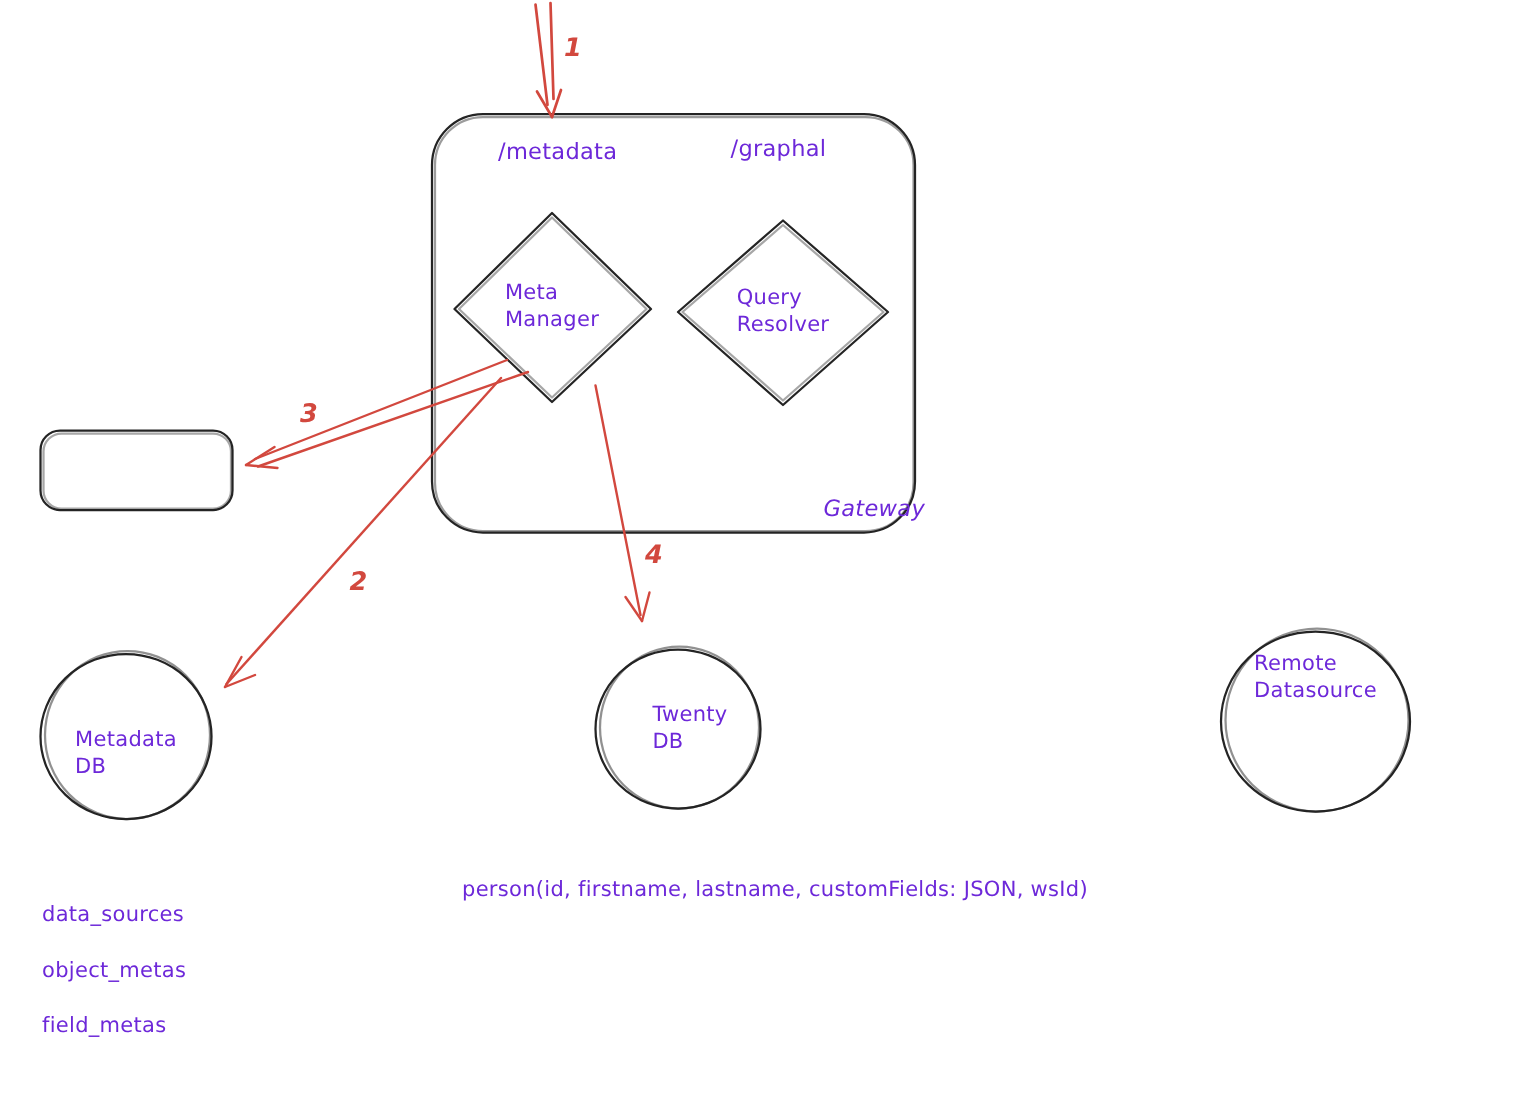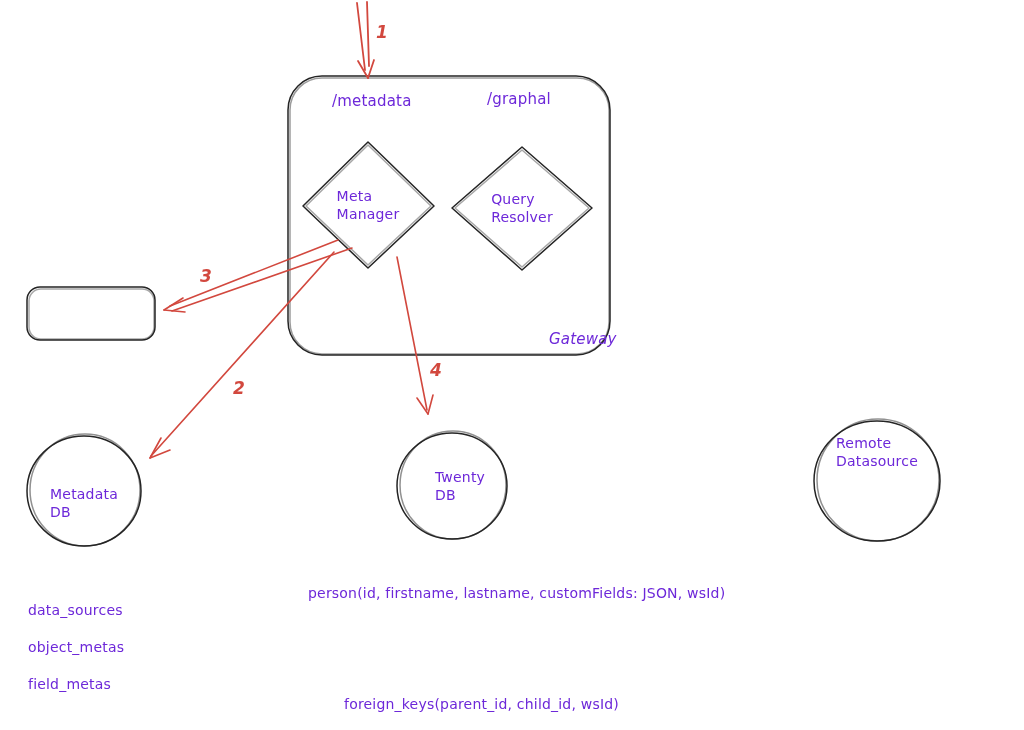--- a/index.html
+++ b/index.html
@@ -128,16 +128,15 @@
   <div class="label red" style="left:200px; top:266px;">3</div>
   <div class="label red" style="left:430px; top:360px;">4</div>
 
   <div class="label" style="left:308px; top:585px;">person(id, firstname, lastname, customFields: JSON, wsId)</div>
 
   <div class="label" style="left:28px; top:584px;">
     <div class="schema-line">data_sources</div>
     <div class="schema-line">object_metas</div>
     <div class="schema-line">field_metas</div>
   </div>
-  <div class="label" style="left:344px; top:696px;">foreign_keys(parent_id, child_id, wsId)</div>
 
 
 </div>
 
 </body></html>

